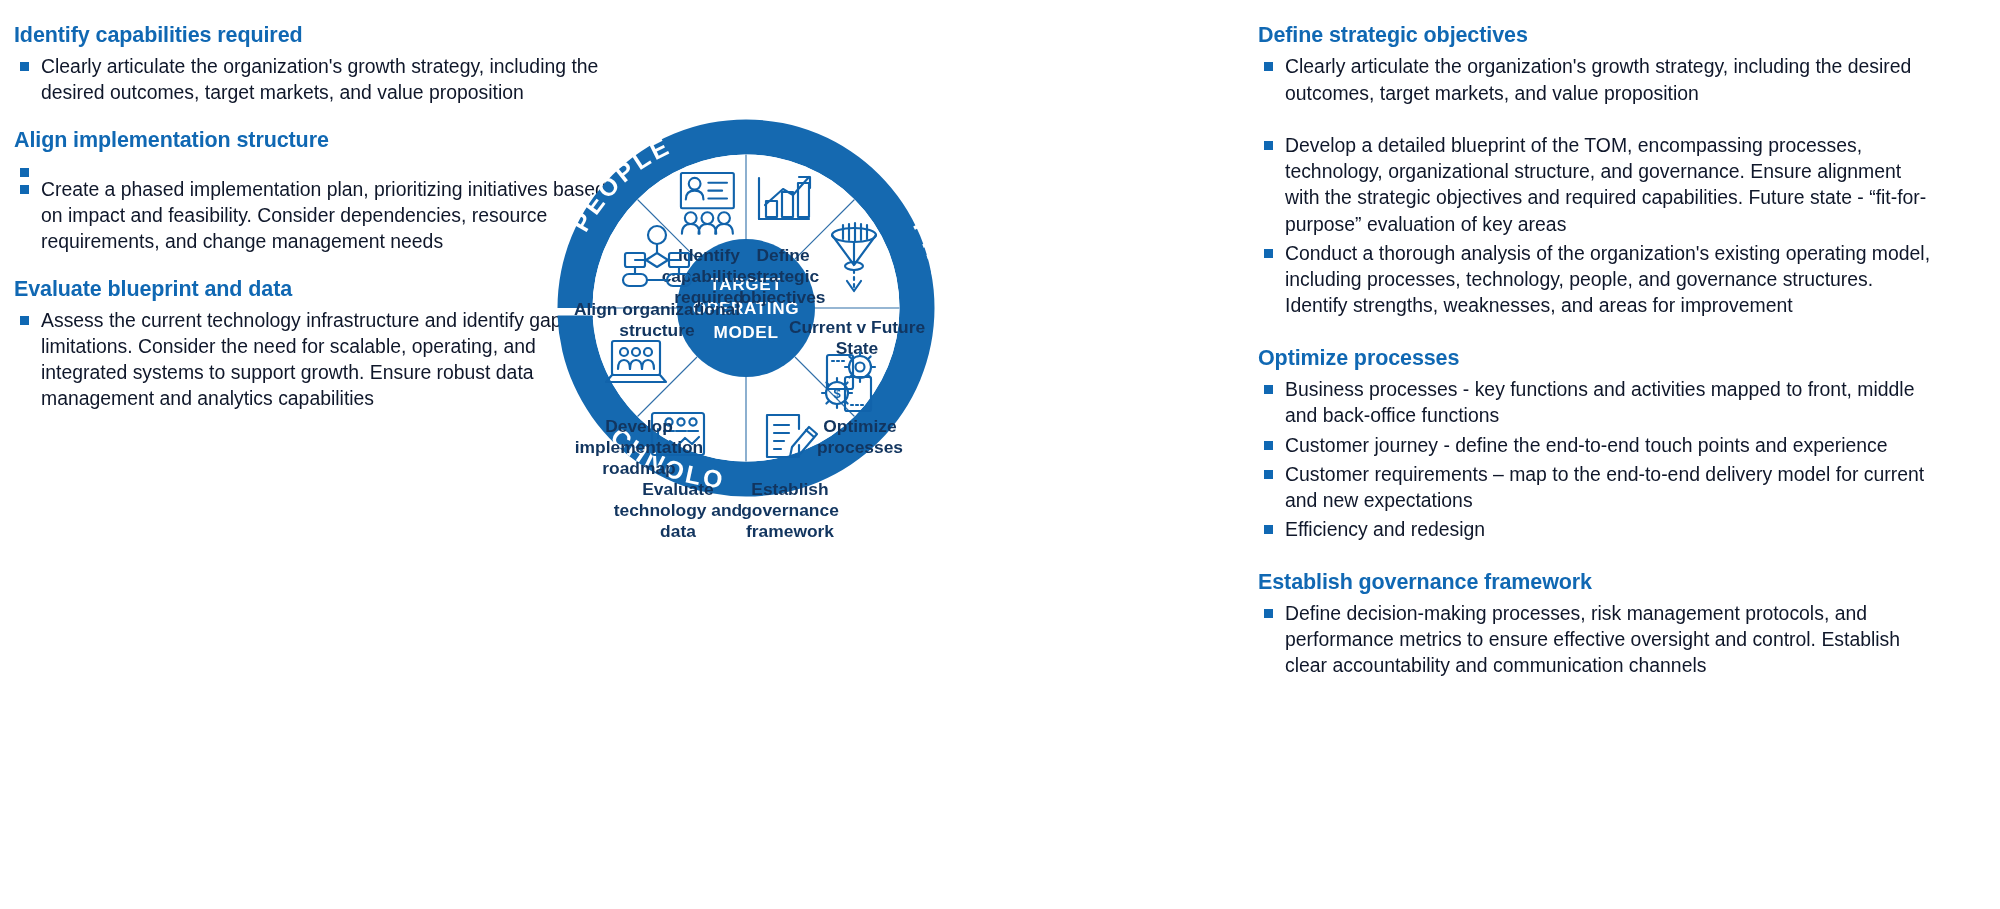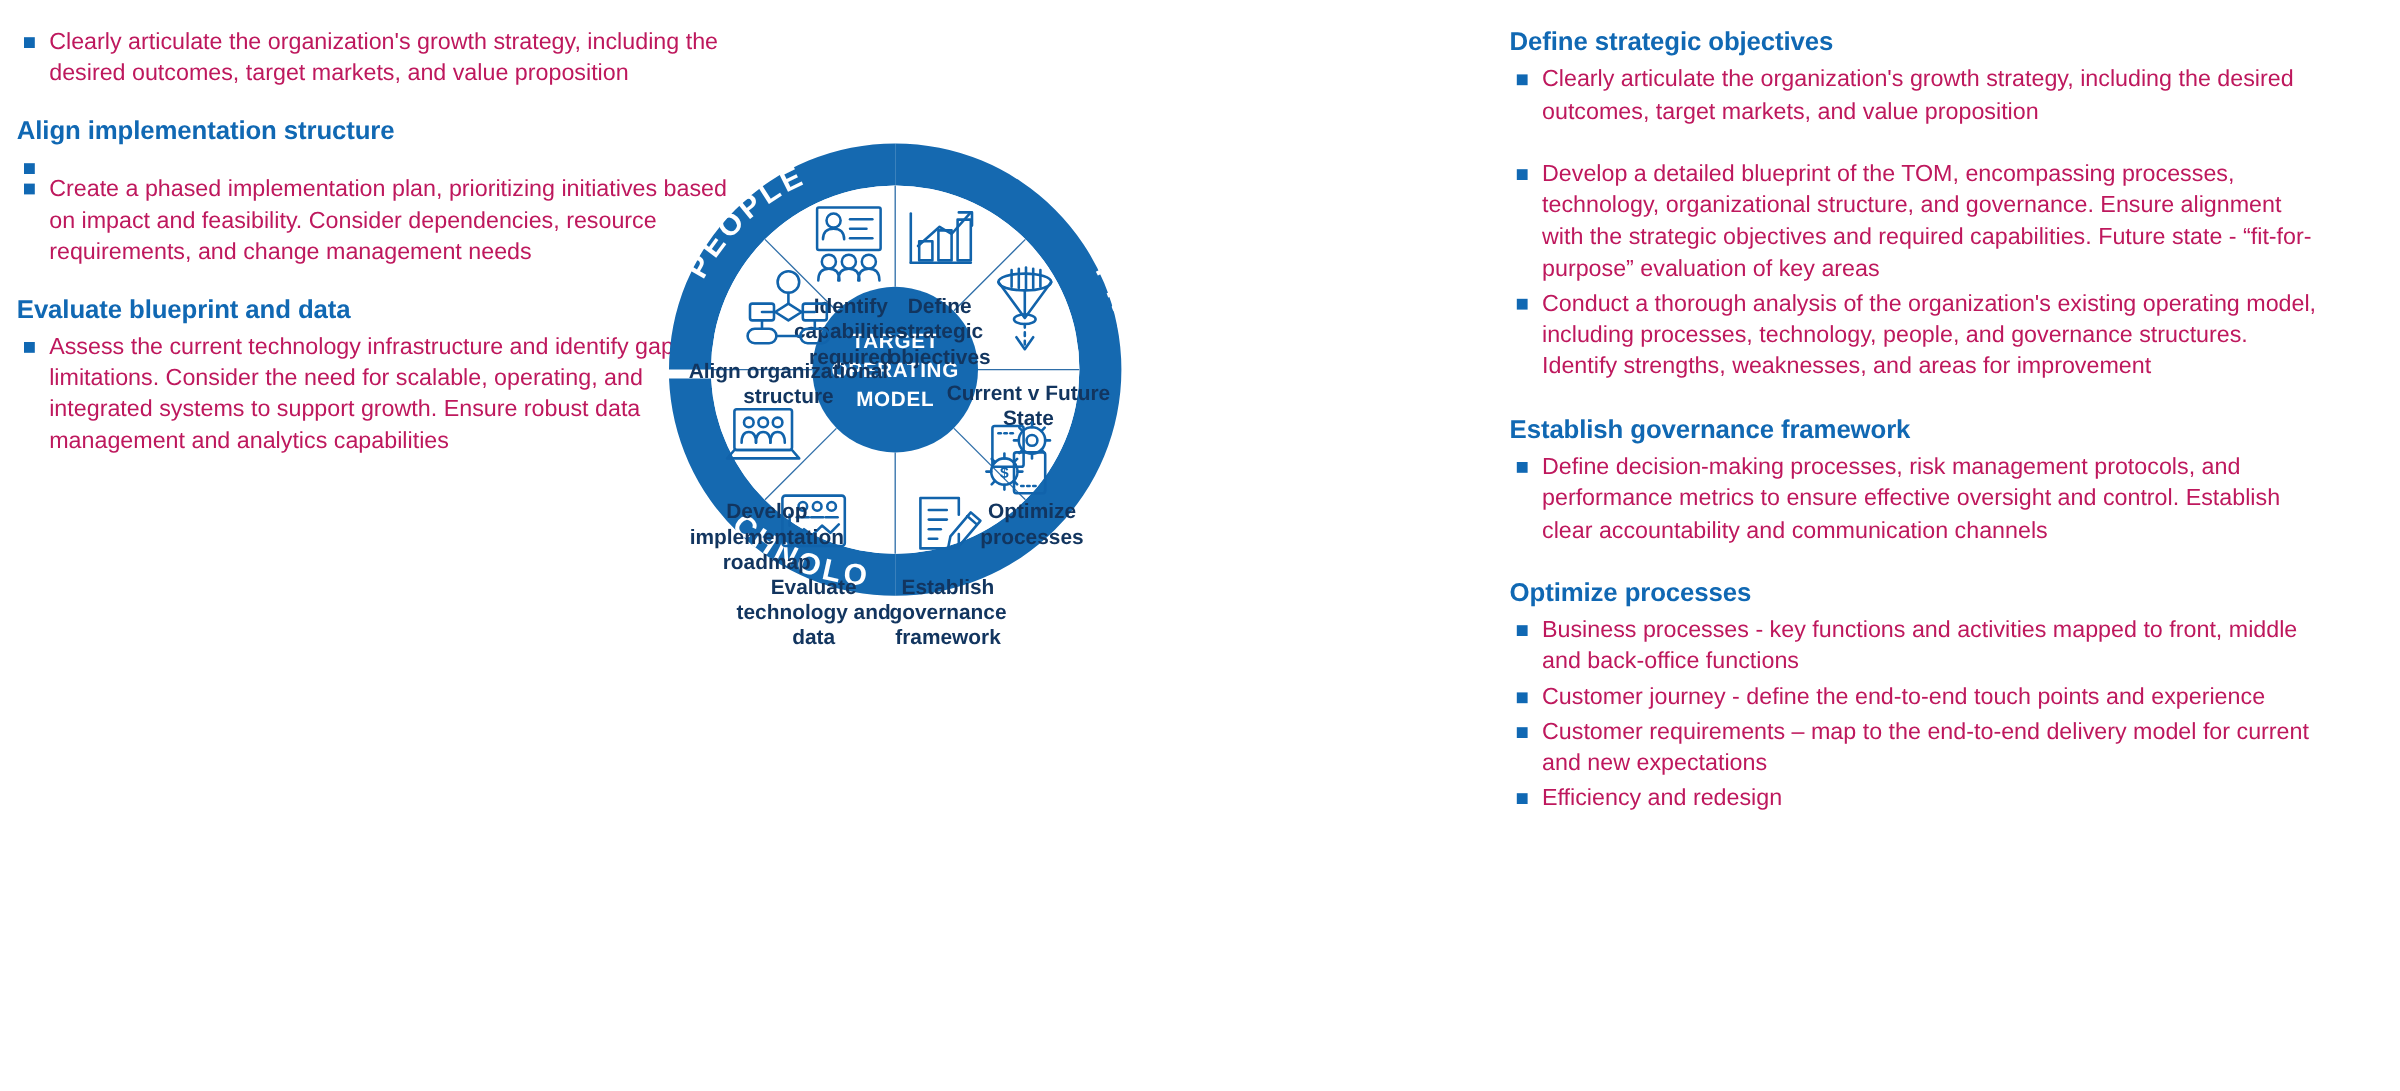--- a/index.html
+++ b/index.html
@@ -47,21 +47,21 @@
     list-style: none;
     margin: 0;
     padding: 0;
   }
   ul.bullets li {
     position: relative;
     padding-left: 27px;
     margin-bottom: 3px;
     font-size: 19.4px;
     line-height: 1.345;
-    color: #be185d;
+    color: #0f172a;
   }
   ul.bullets li:last-child { margin-bottom: 0; }
   ul.bullets li .sq {
     position: absolute;
     left: 6px;
     top: 9px;
     width: 9px;
     height: 9px;
     background: #1068b3;
     display: block;
@@ -107,20 +107,21 @@
              stroke-linecap: round; stroke-linejoin: round; }
 </style>
 </head>
 <body>
 
 <div class="page">
 
   <div class="col col-left">
 
     <div class="block">
+      <div class="block-title">Identify capabilities required</div>
       <ul class="bullets">
         <li><span class="sq"></span><span>Clearly articulate the organization's growth strategy, including the desired outcomes, target markets, and value proposition</span></li>
       </ul>
     </div>
 
     <div class="block">
       <div class="block-title">Align implementation structure</div>
       <ul class="bullets">
         <li><span class="sq"></span></li>
       </ul>
@@ -147,37 +148,37 @@
       <div class="block-title">Define strategic objectives</div>
       <ul class="bullets">
         <li><span class="sq"></span><span>Clearly articulate the organization's growth strategy, including the desired outcomes, target markets, and value proposition</span></li>
       </ul>
     </div>
 
     <div class="block">
       <ul class="bullets">
         <li><span class="sq"></span><span>Develop a detailed blueprint of the TOM, encompassing processes, technology, organizational structure, and governance. Ensure alignment with the strategic objectives and required capabilities. Future state - “fit-for-purpose” evaluation of key areas</span></li>
         <li><span class="sq"></span><span>Conduct a thorough analysis of the organization's existing operating model, including processes, technology, people, and governance structures. Identify strengths, weaknesses, and areas for improvement</span></li>
-      </ul>
-    </div>
-
-    <div class="block">
-      <div class="block-title">Establish governance framework</div>
-      <ul class="bullets">
-        <li><span class="sq"></span><span>Define decision-making processes, risk management protocols, and performance metrics to ensure effective oversight and control. Establish clear accountability and communication channels</span></li>
       </ul>
     </div>
 
     <div class="block">
       <div class="block-title">Optimize processes</div>
       <ul class="bullets">
         <li><span class="sq"></span><span>Business processes - key functions and activities mapped to front, middle and back-office functions</span></li>
         <li><span class="sq"></span><span>Customer journey - define the end-to-end touch points and experience</span></li>
         <li><span class="sq"></span><span>Customer requirements – map to the end-to-end delivery model for current and new expectations</span></li>
         <li><span class="sq"></span><span>Efficiency and redesign</span></li>
+      </ul>
+    </div>
+
+    <div class="block">
+      <div class="block-title">Establish governance framework</div>
+      <ul class="bullets">
+        <li><span class="sq"></span><span>Define decision-making processes, risk management protocols, and performance metrics to ensure effective oversight and control. Establish clear accountability and communication channels</span></li>
       </ul>
     </div>
 
   </div>
 
   <div class="wheel">
     <svg viewBox="0 0 538 538" width="538" height="538" xmlns="http://www.w3.org/2000/svg">
       <defs>
 
         <path id="arcPeople" d="M 101.5 206 A 174 174 0 0 1 214 100.5"></path>

